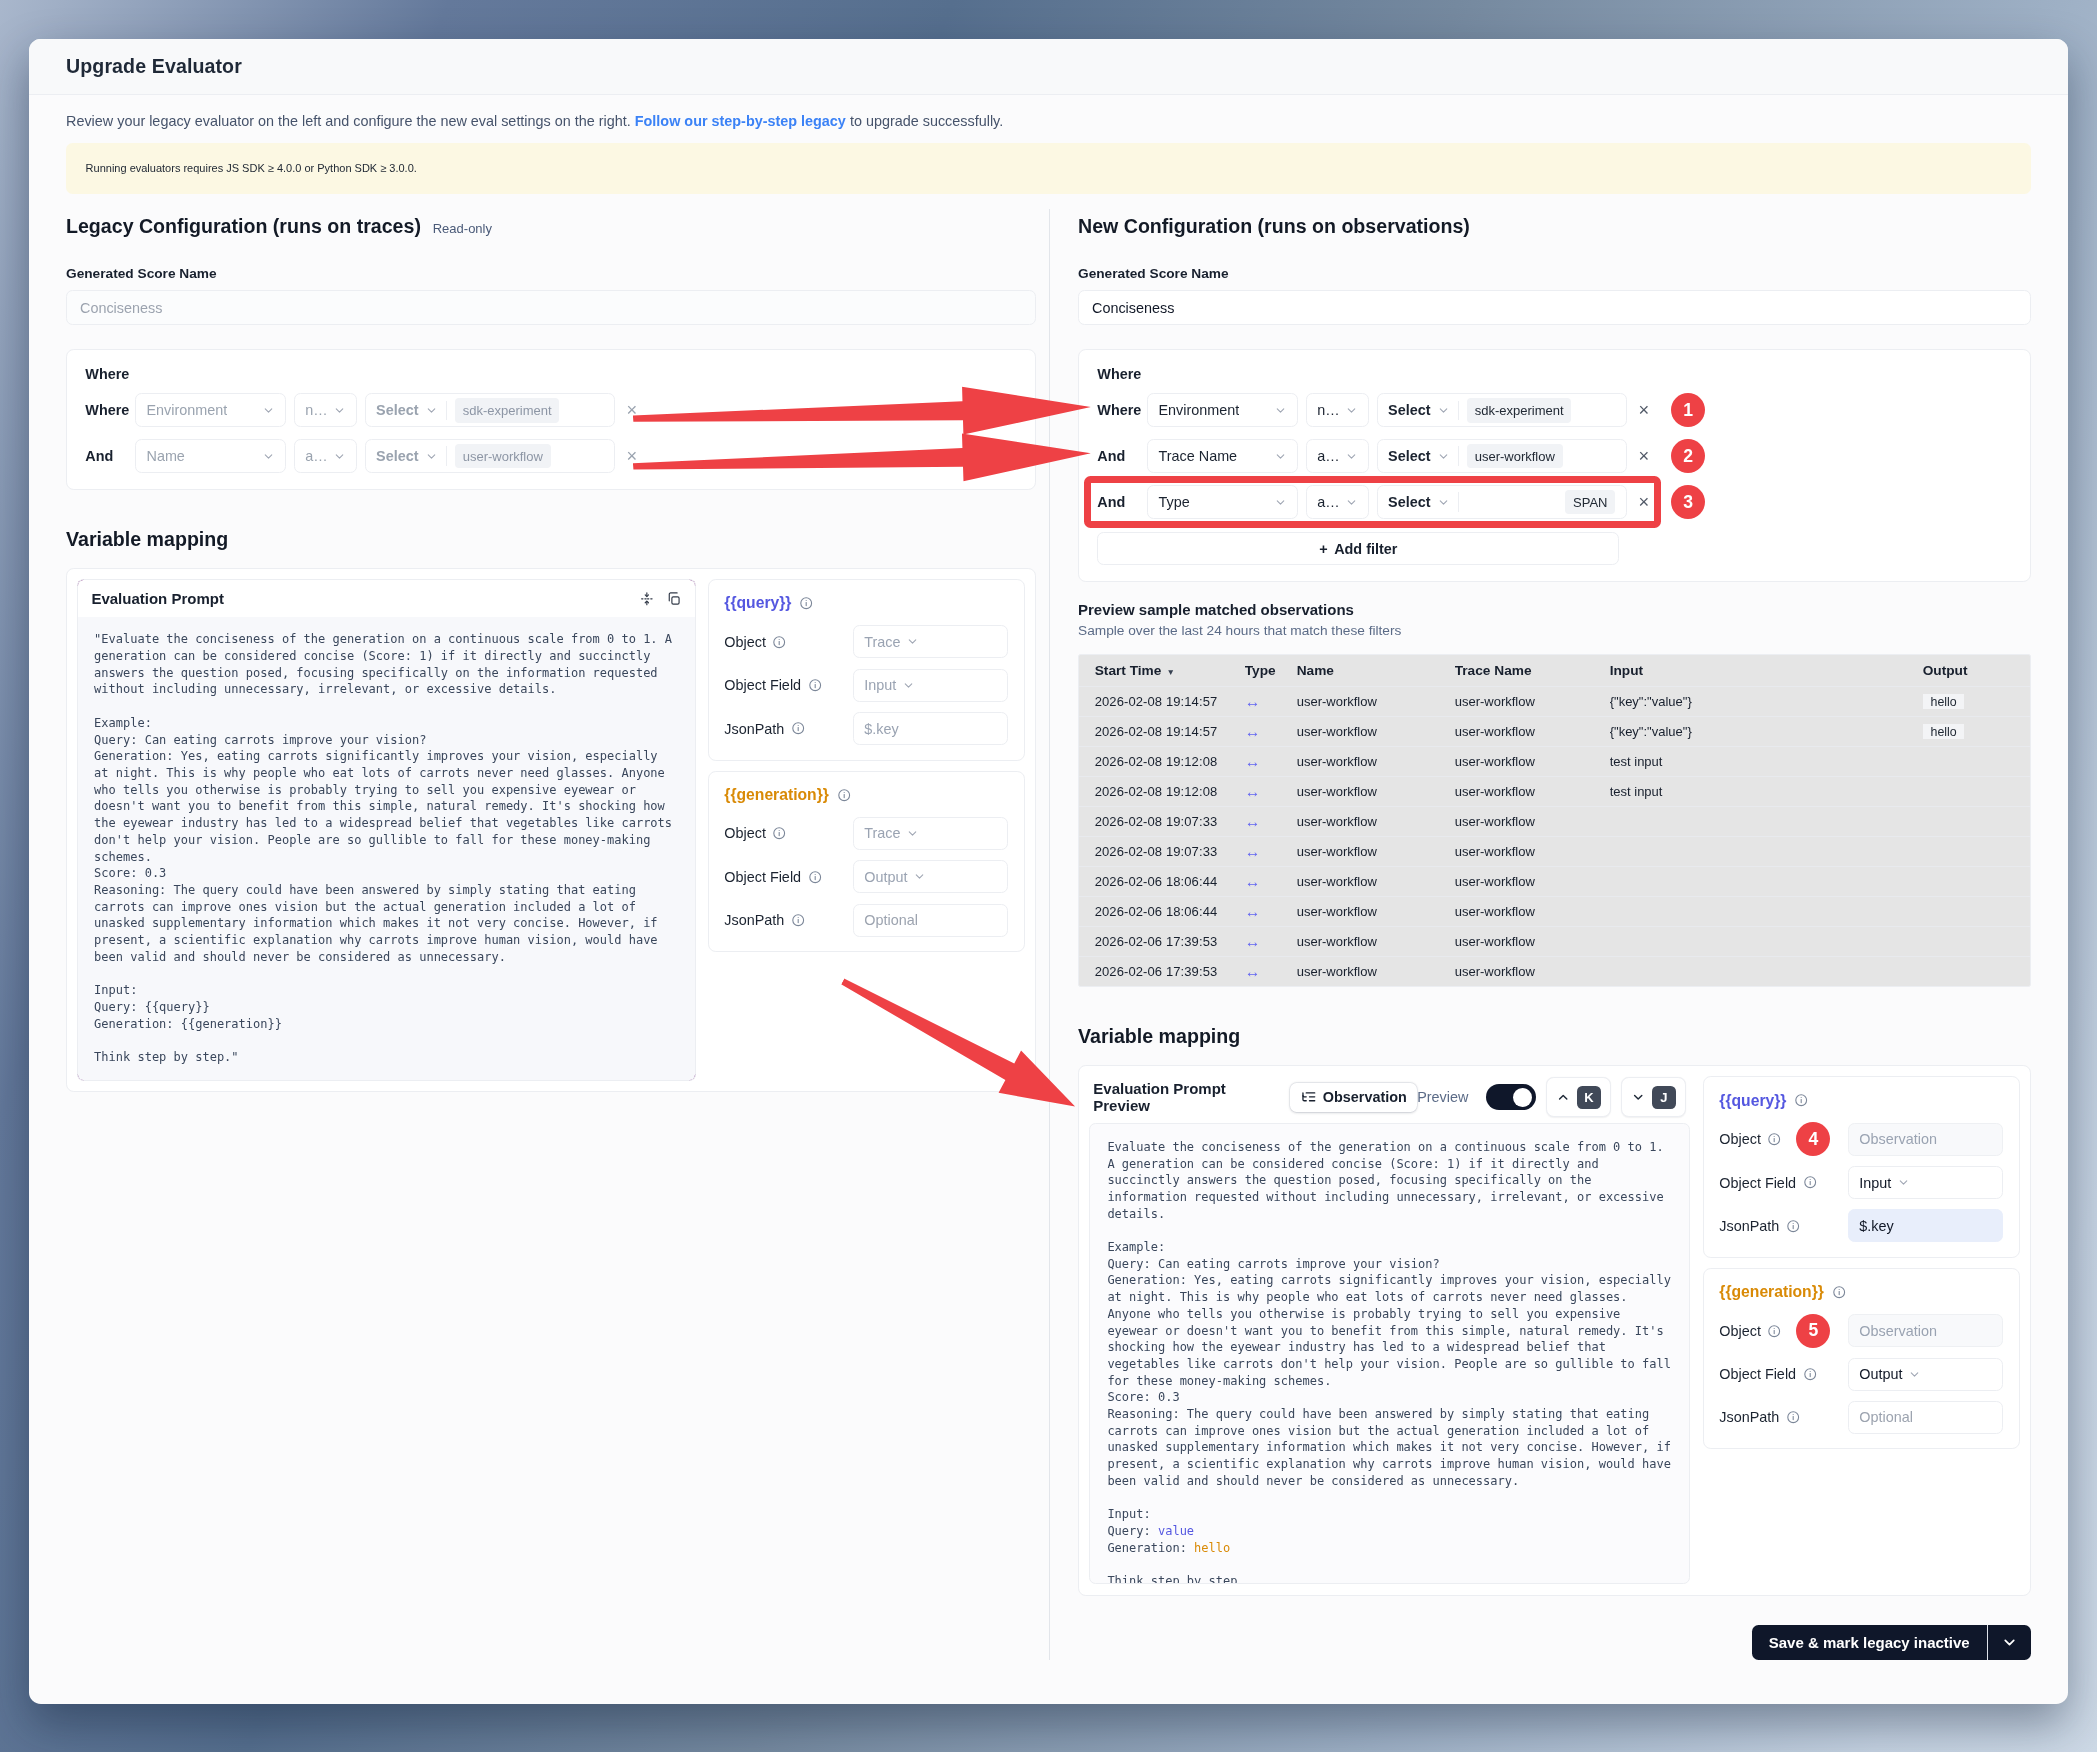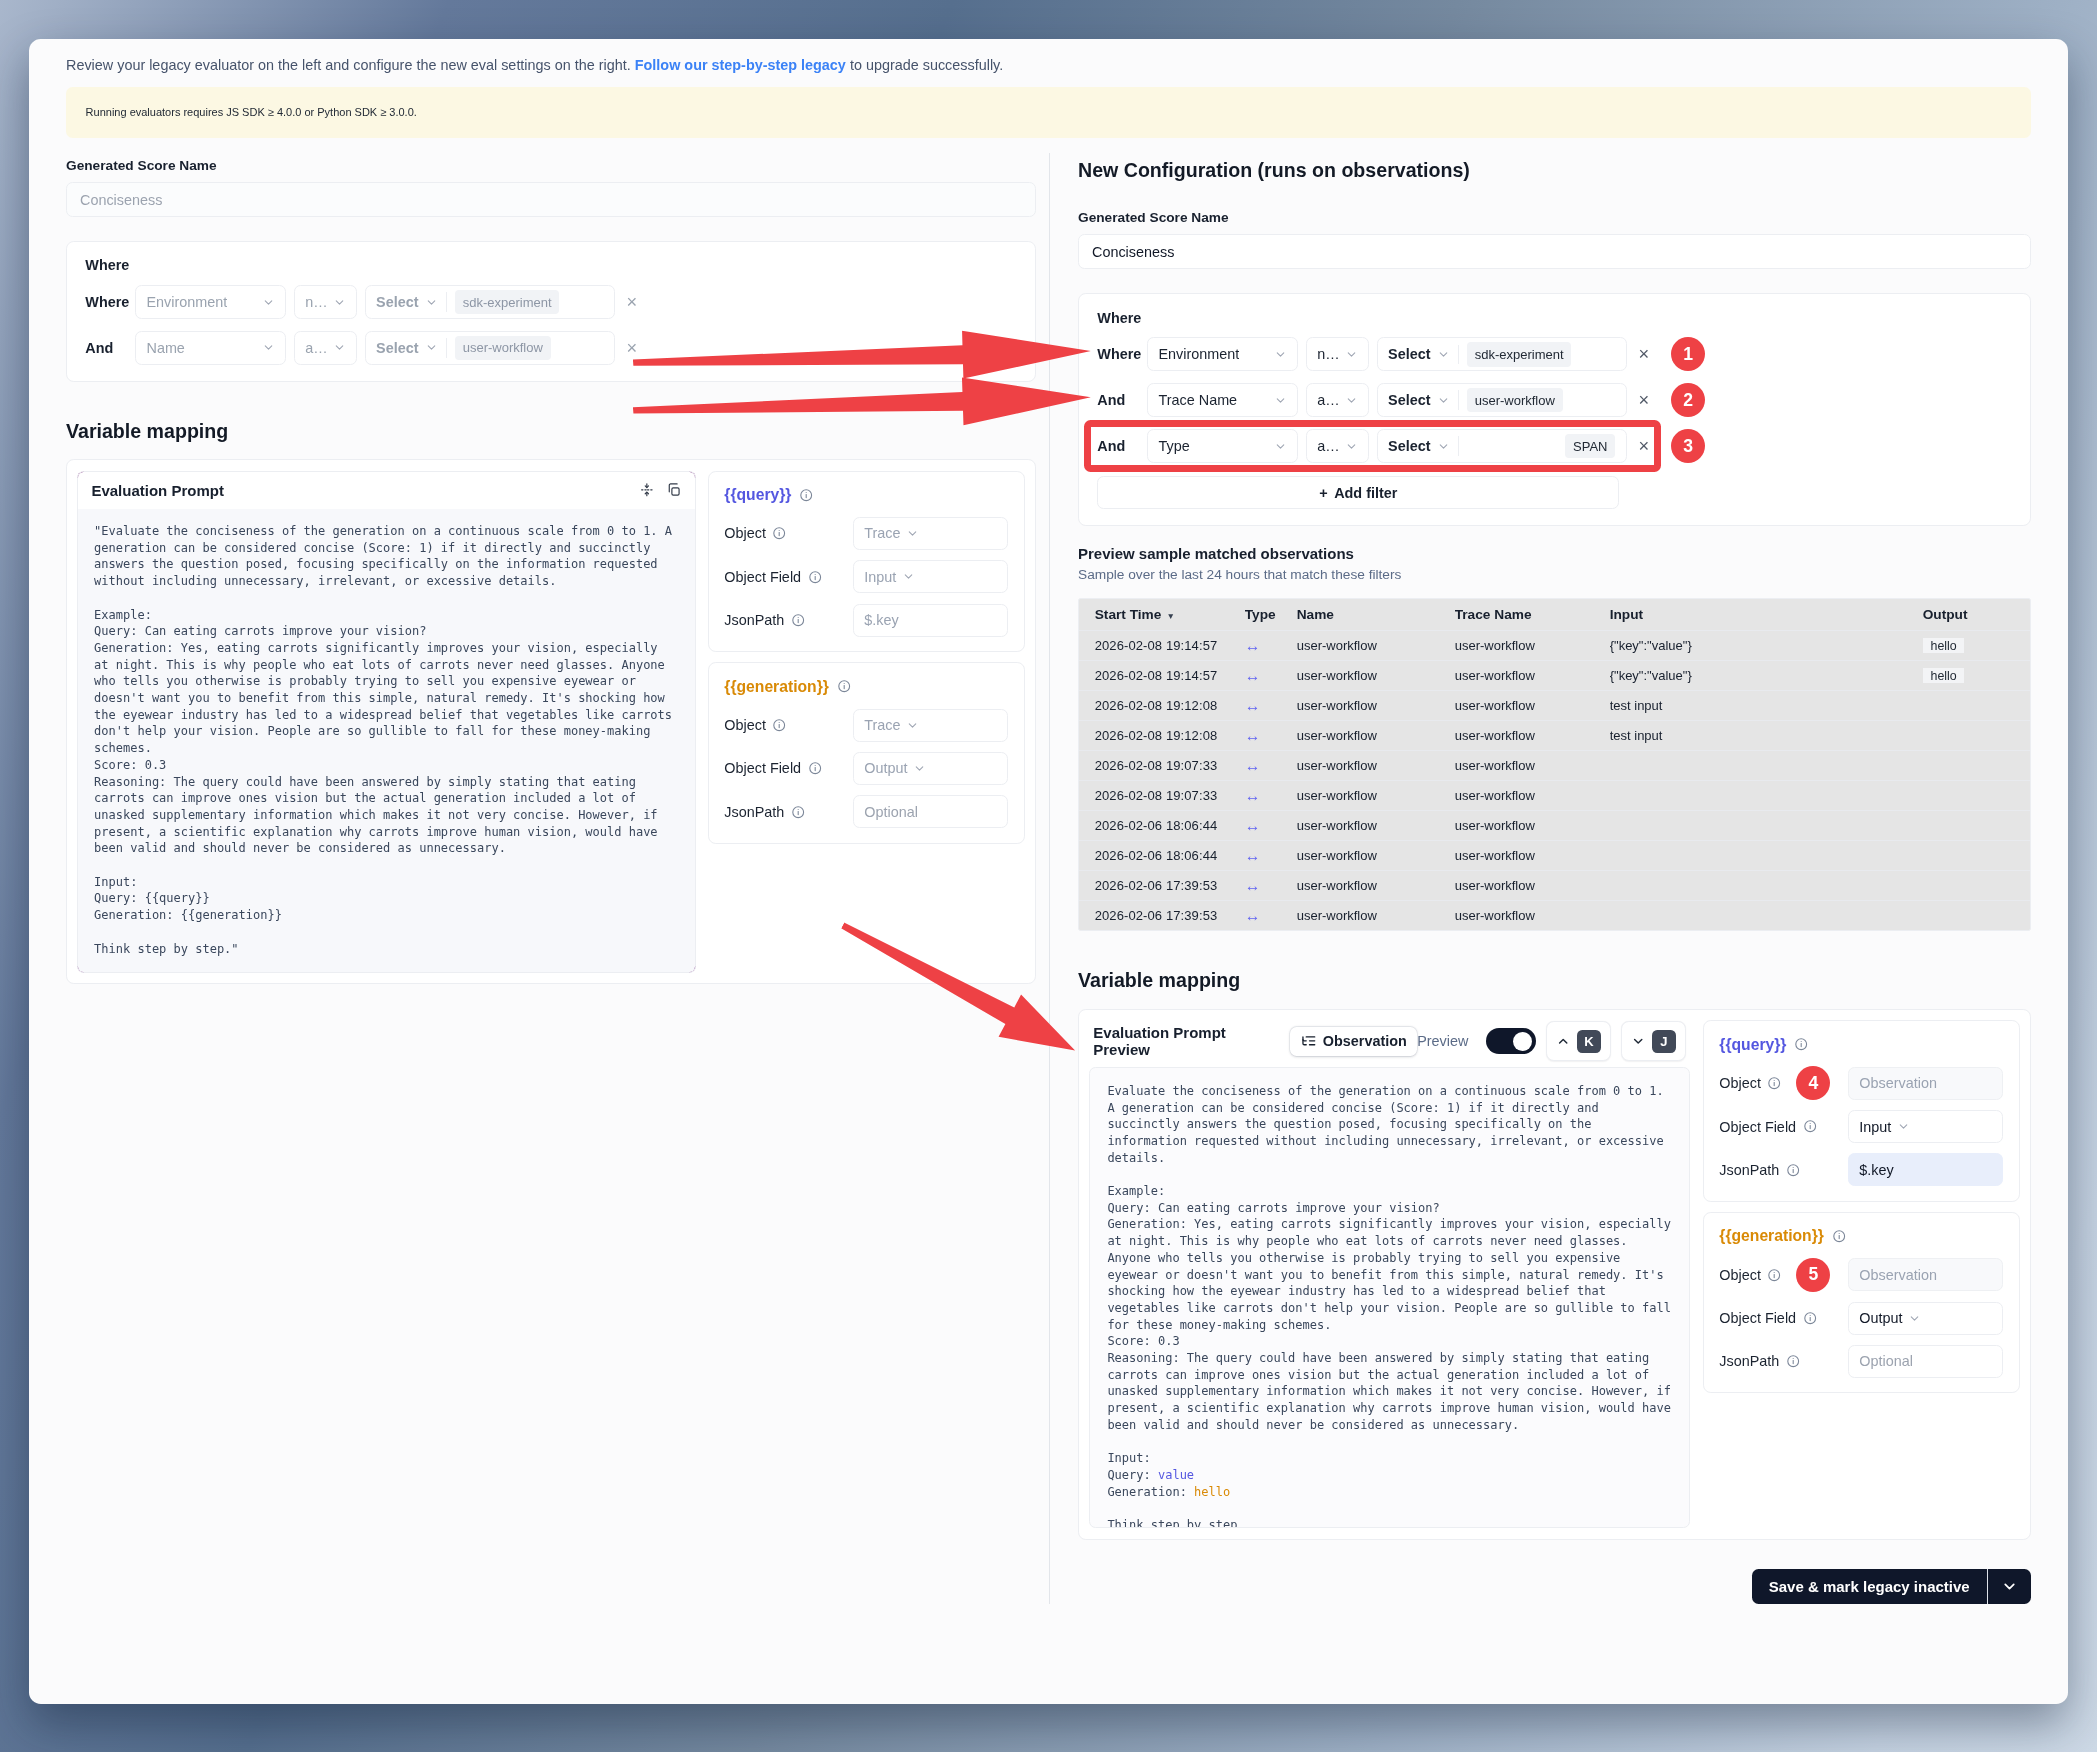--- a/index.html
+++ b/index.html
@@ -212,36 +212,43 @@
   .arrow{position:absolute;z-index:20;pointer-events:none;background:var(--red)}
   .arrow-r{clip-path:polygon(0% 43%,72% 35%,72% 12%,100% 50%,72% 88%,72% 65%,0% 53%)}
   .arrow-1{left:567px;top:168px;width:458px;height:63px;transform:rotate(-1.6deg)}
   .arrow-2{left:567px;top:215px;width:458px;height:63px;transform:rotate(-1.8deg)}
   .arrow-3{left:776px;top:737px;width:264px;height:63px;transform:rotate(28deg);transform-origin:left center}
 </style>
 </head>
 <body>
 
 <div class="modal">
+  <div class="modal-header">
+    <h1>Upgrade Evaluator</h1>
+  </div>
   <div class="modal-body">
 
     <p class="intro"><span>Review your legacy evaluator on the left and configure the new eval settings on the right.</span> <a>Follow our step-by-step legacy</a><span> to upgrade successfully.</span></p>
 
     <div class="banner">
       <span>Running evaluators requires JS SDK ≥ 4.0.0 or Python SDK ≥ 3.0.0.</span>
     </div>
 
     <div class="columns">
       <div class="v-divider"></div>
 
       <div class="arrow arrow-r arrow-1"></div>
       <div class="arrow arrow-r arrow-2"></div>
       <div class="arrow arrow-r arrow-3"></div>
 
       <section class="col-left">
+        <div class="col-head">
+          <h2 class="sec">Legacy Configuration (runs on traces)</h2>
+          <span class="readonly">Read-only</span>
+        </div>
 
         <label class="field-label">Generated Score Name</label>
         <div class="text-input dim">
           <span class="ph">Conciseness</span>
         </div>
 
         <div class="card where-card">
           <div class="where-title">Where</div>
 
           <div class="frow dim-row">

